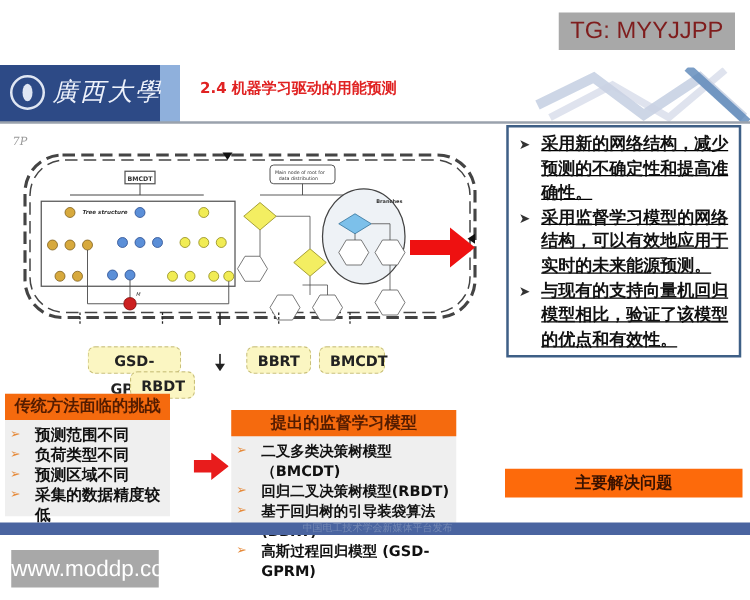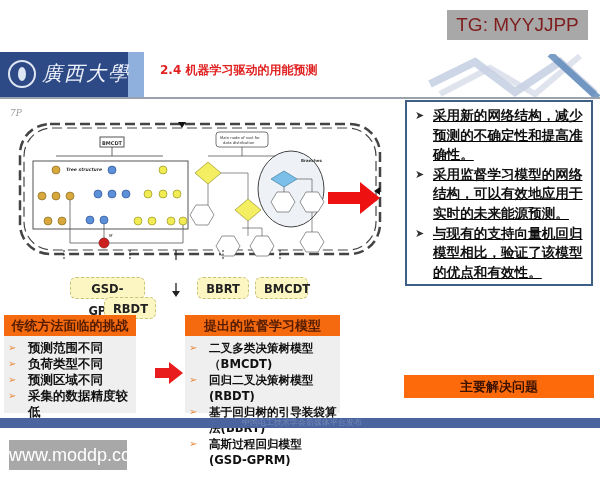--- a/index.html
+++ b/index.html
@@ -22,21 +22,21 @@
   .panel-right ul{list-style:none;margin:0;padding:0;}
   .panel-right li{position:relative;padding-left:20px;font-weight:bold;font-size:13.6px;line-height:19.6px;color:#111;}
   .panel-right li::before{content:"➤";position:absolute;left:2px;top:0;font-size:11px;color:#333;}
   .main-issue{left:404px;top:375px;width:190px;height:23px;background:#fd6a0b;color:#3a1200;font-weight:bold;font-size:13px;line-height:23px;text-align:center;}
   .box{background:#efefef;}
   .box-head{background:#f56a0e;color:#541c00;font-weight:bold;font-size:13px;text-align:center;height:21px;line-height:21px;}
   .box ul{list-style:none;margin:4px 0 0 0;padding:0 0 0 24px;}
   .box li{position:relative;font-weight:bold;font-size:12.5px;line-height:16px;color:#111;}
   .box li::before{content:"➢";position:absolute;left:-20px;top:0;font-size:10px;color:#e68a3a;}
   .box-left{left:4px;top:315px;width:132px;height:98px;}
-  .box-mid{left:185px;top:315px;width:155px;height:98px;}
+  .box-mid{left:185px;top:328px;width:180px;height:98px;}
   .box-mid li{font-size:11.6px;}
   .arrow-red-small{left:155px;top:362px;}
   .footer-bar{left:0;top:418px;width:600px;height:10px;background:#4a64a0;}
   .footer-text{left:222px;top:417px;width:160px;color:#7c8fb8;font-size:8px;text-align:center;opacity:.85;}
 </style>
 </head>
 <body>
 
 <div class="abs wm-top">TG: MYYJJPP</div>
 

